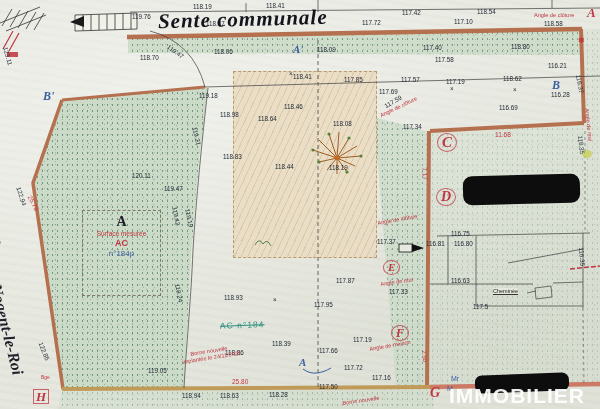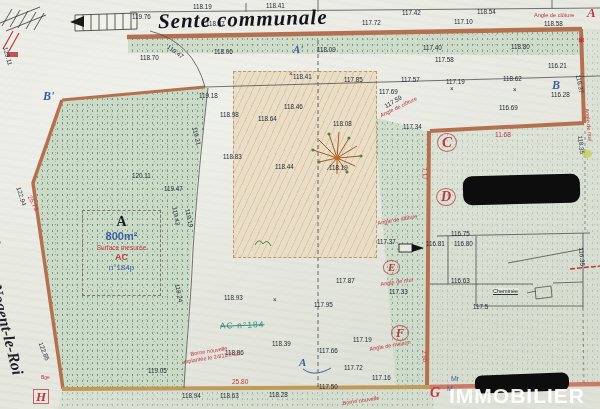--- a/index.html
+++ b/index.html
@@ -253,21 +253,20 @@
       <span class="note" style="left: 451px; top: 375px;">Mr</span>
       <span class="note" style="left: 447px; top: 385px;">M</span>
     </div>
 
   <div class="abs" id="street-top">Sente communale</div>
   <span class="abs street-left" style="left:2px;top:236px;font-size:13px;">de</span>
   <span class="abs street-left" style="left:4px;top:282px;">Nogent-le-Roi</span>
 
   <div class="abs" id="parcel-box">
     <div class="l1">A</div>
-    <div class="l2">800m²</div>
     <div class="l3">Surface mesurée</div>
     <div class="l4">AC</div>
     <div class="l5">n°184p</div>
   </div>
 
   <div id="struck">AC n°184</div>
 
   <div id="cheminee">Cheminée</div>
 
   <div class="abs" id="bar1"></div>

